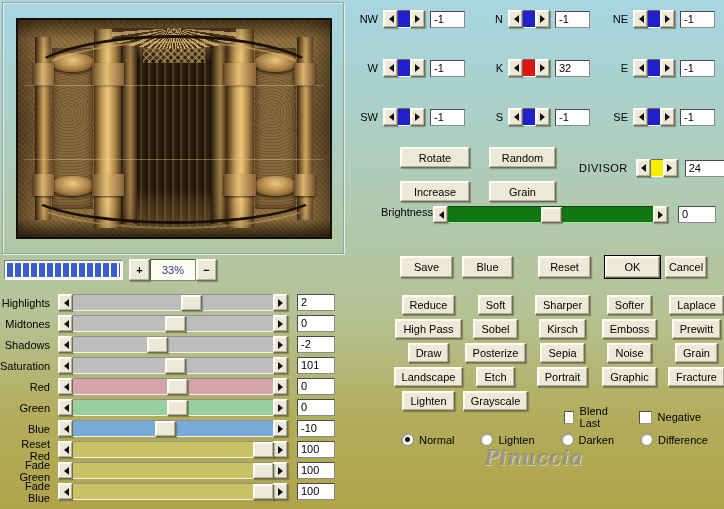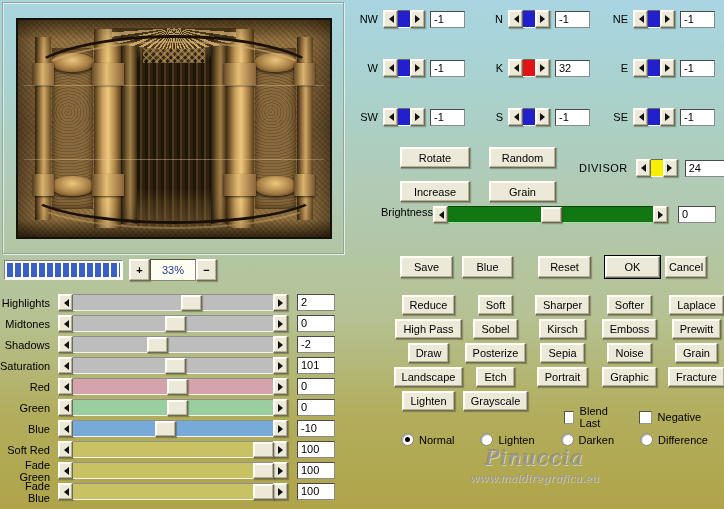--- a/index.html
+++ b/index.html
@@ -327,21 +327,21 @@
       </div>
       <div class="track t-blue">
         <div class="thumb btn3d" style="left:46%"></div>
       </div>
       <div class="sarr btn3d">
         <span class="tri trr"></span>
       </div>
       <div class="vbox svbox">-10</div>
     </div>
     <div class="srow">
-      <div class="slabel">Soft Red</div>
+      <div class="slabel">Reset Red</div>
       <div class="sarr btn3d">
         <span class="tri tl"></span>
       </div>
       <div class="track t-fade">
         <div class="thumb btn3d" style="left:95%"></div>
       </div>
       <div class="sarr btn3d">
         <span class="tri trr"></span>
       </div>
       <div class="vbox svbox">100</div>
@@ -593,14 +593,13 @@
         <span class="radio"></span>
         <span>Difference</span>
       </div>
       <div class="mode">
         <span class="radio"></span>
         <span>Diffuse</span>
       </div>
     </div>
 
   <div class="brand-name">Pinuccia</div>
-  <div class="brand-url">www.maidiregrafica.eu</div>
 </div>
 
 </body></html>

